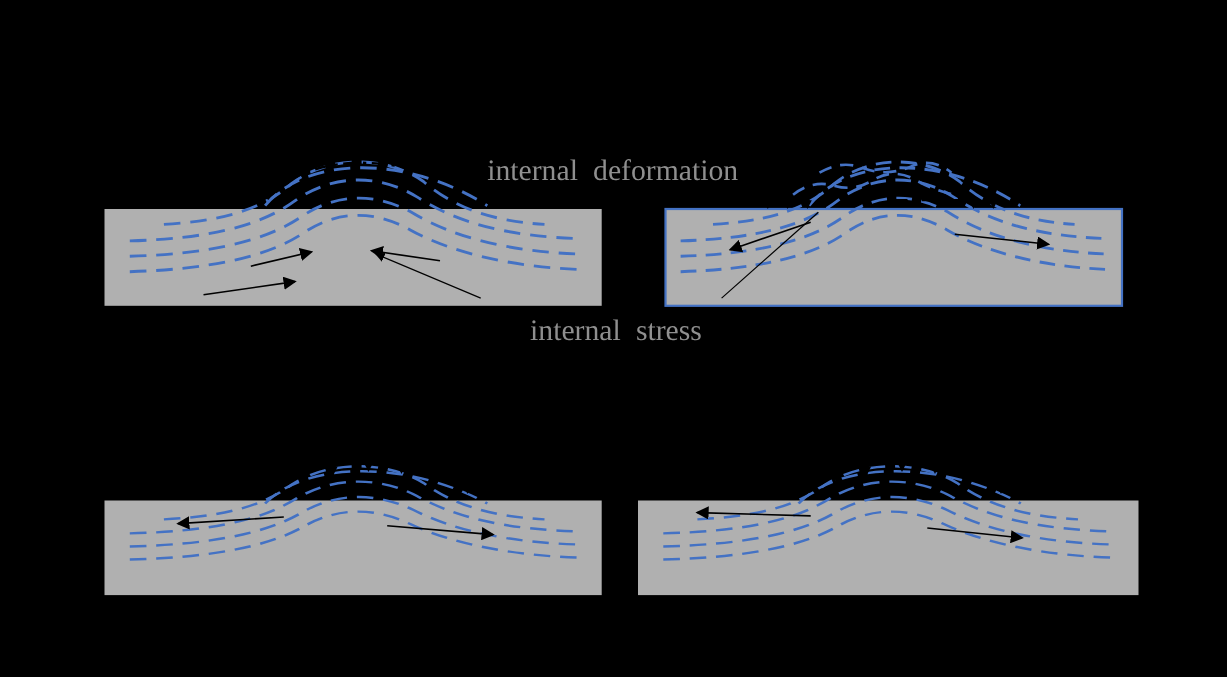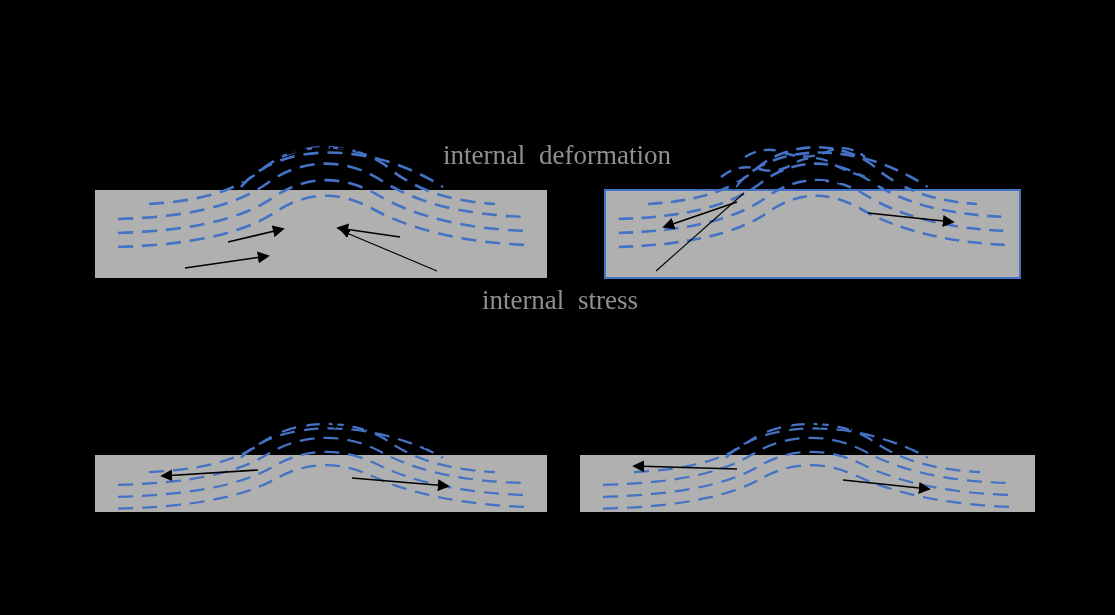--- a/index.html
+++ b/index.html
@@ -3,21 +3,21 @@
 <meta charset="utf-8">
 <style>
   html, body {
     margin: 0;
     padding: 0;
     background: #000000;
   }
   .figure {
     position: relative;
     width: 1115px;
-    height: 512px;
+    height: 615px;
     background: #000000;
     overflow: hidden;
     font-family: "Liberation Serif", serif;
   }
   svg { display: block; }
   .label {
     font-family: "Liberation Serif", serif;
     font-size: 27px;
     word-spacing: 7px;
   }

